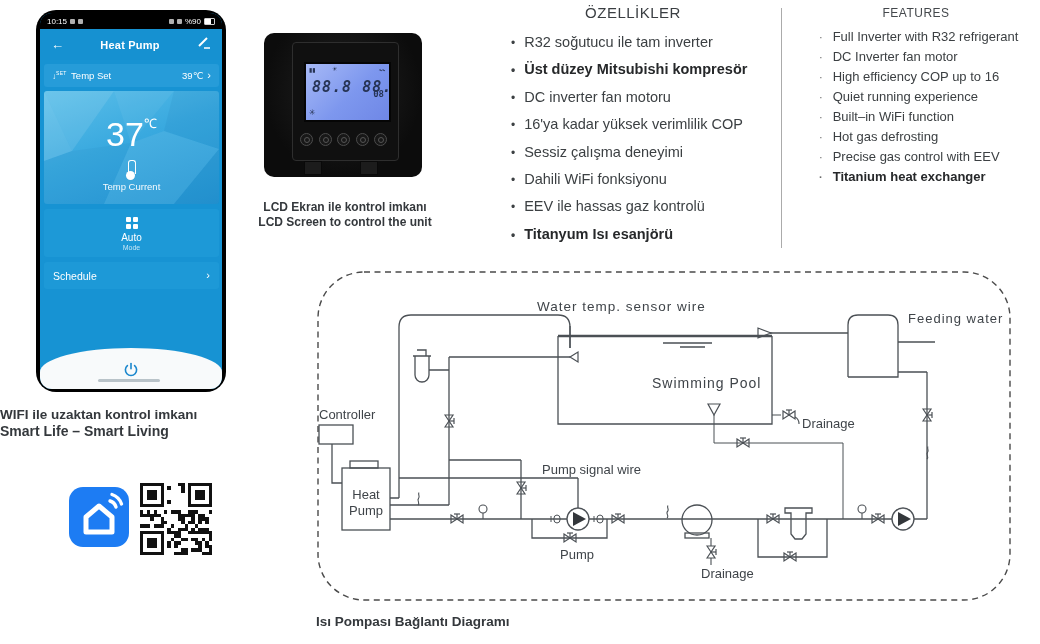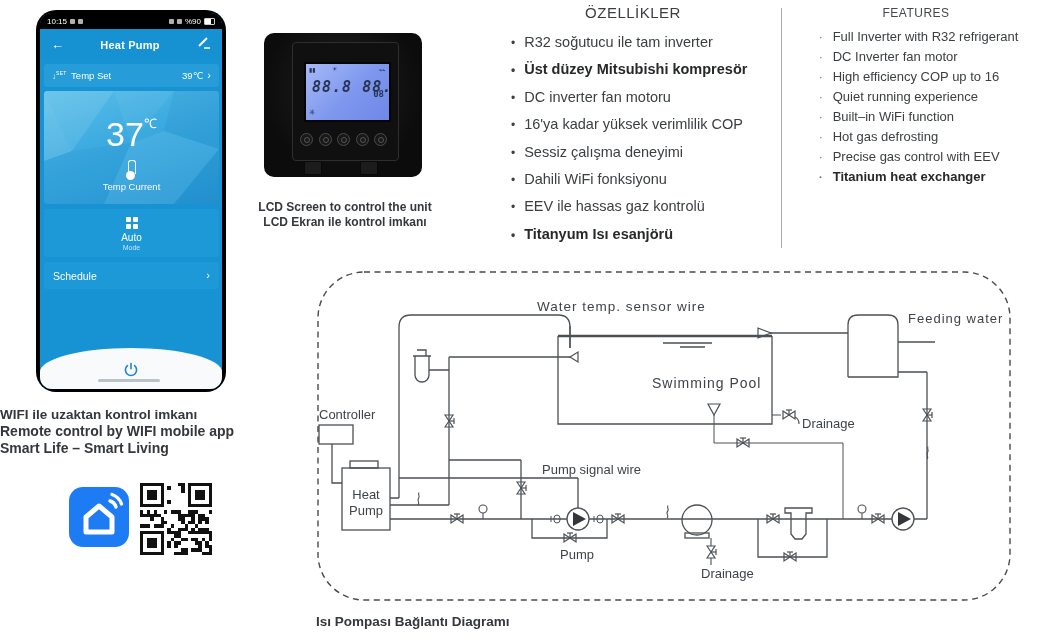--- a/index.html
+++ b/index.html
@@ -179,21 +179,20 @@
           <line x1="0" y1="-6.4" x2="0" y2="-1.2" stroke="#1b87cd" stroke-width="1.6" stroke-linecap="round"></line>
         </svg>
       </span>
     </div>
     <div class="homebar"></div>
   </div>
 </div>
 
 <div class="abs wifiblock">
   <div class="wifi-l1">WIFI ile uzaktan kontrol imkanı</div>
-  <div class="wifi-l2">Remote control by WIFI mobile app</div>
   <div class="wifi-l3">Smart Life – Smart Living</div>
 </div>
 
 <div class="abs smartlife">
   <svg width="60" height="60" viewBox="0 0 60 60">
     <path d="M17 45 V30 L30 19 L43 30 V45 Z" fill="none" stroke="#fff" stroke-width="5" stroke-linejoin="round" stroke-linecap="round"></path>
     <path d="M41 14 a9 9 0 0 1 6 6" fill="none" stroke="#fff" stroke-width="3.4" stroke-linecap="round"></path>
     <path d="M43 7.5 a15 15 0 0 1 9.5 9.5" fill="none" stroke="#fff" stroke-width="3.4" stroke-linecap="round"></path>
   </svg>
 </div>
@@ -424,22 +423,22 @@
       <div class="lcdbtn"></div>
       <div class="lcdbtn"></div>
       <div class="lcdbtn"></div>
       <div class="lcdbtn"></div>
     </div>
   </div>
   <div class="tab" style="left:40px;"></div>
   <div class="tab" style="left:96px;"></div>
 </div>
 <div class="abs lcdcaption">
+  <div>LCD Ekran ile kontrol imkanı</div>
   <div>LCD Screen to control the unit</div>
-  <div>LCD Ekran ile kontrol imkanı</div>
 </div>
 
 <div class="abs feat-tr">
   <h3>ÖZELLİKLER</h3>
   <ul>
       <li><span class="blt">•</span><span>R32 soğutucu ile tam inverter</span></li>
       <li class="bold"><span class="blt">•</span><span>Üst düzey Mitsubishi kompresör</span></li>
       <li><span class="blt">•</span><span>DC inverter fan motoru</span></li>
       <li><span class="blt">•</span><span>16'ya kadar yüksek verimlilik COP</span></li>
       <li><span class="blt">•</span><span>Sessiz çalışma deneyimi</span></li>

